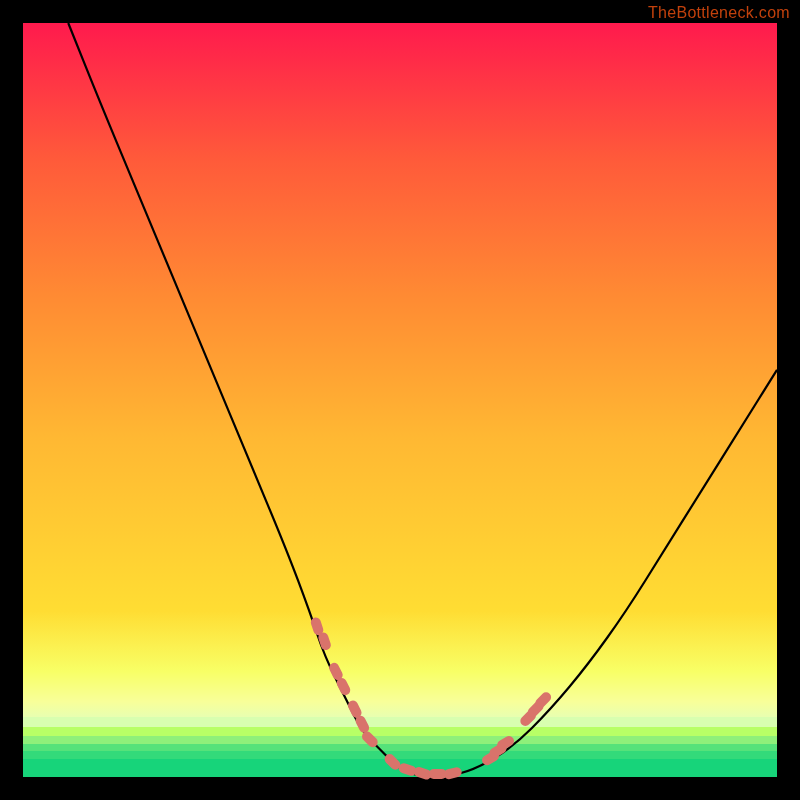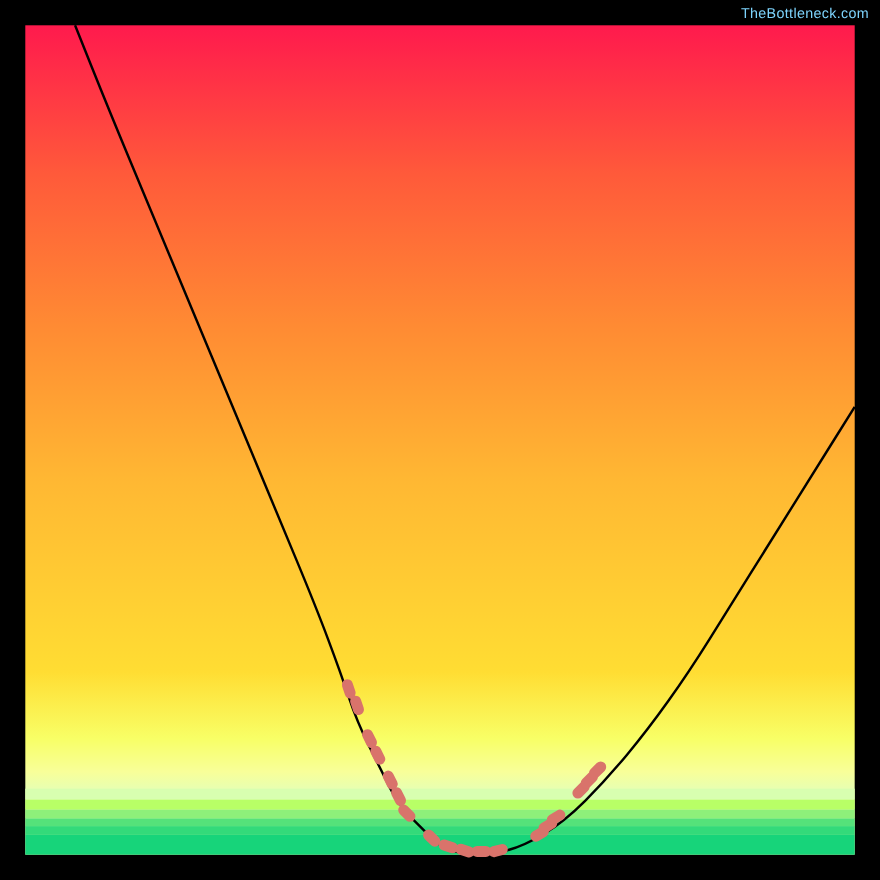--- a/index.html
+++ b/index.html
@@ -28,22 +28,22 @@
   }
   .band {
     position: absolute;
     left: 0;
     width: 100%;
   }
   .watermark {
     position: absolute;
     top: 4px;
     right: 10px;
-    color: #7dd3fc;
-    font-size: 13px;
+    color: #c2410c;
+    font-size: 16px;
     font-weight: 500;
     letter-spacing: 0.3px;
   }
   svg.curve {
     position: absolute;
     left: 0;
     top: 0;
     width: 754px;
     height: 754px;
     overflow: visible;

